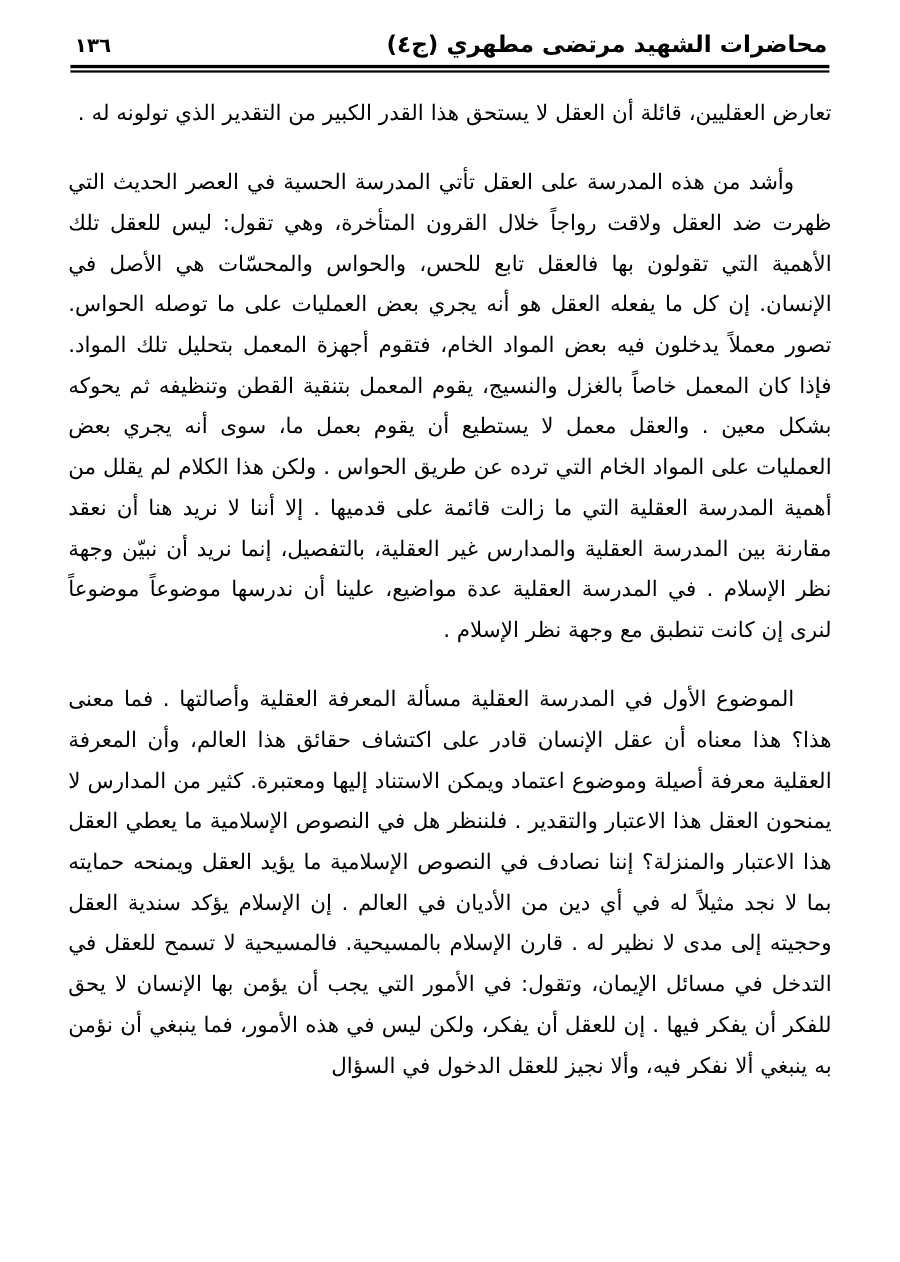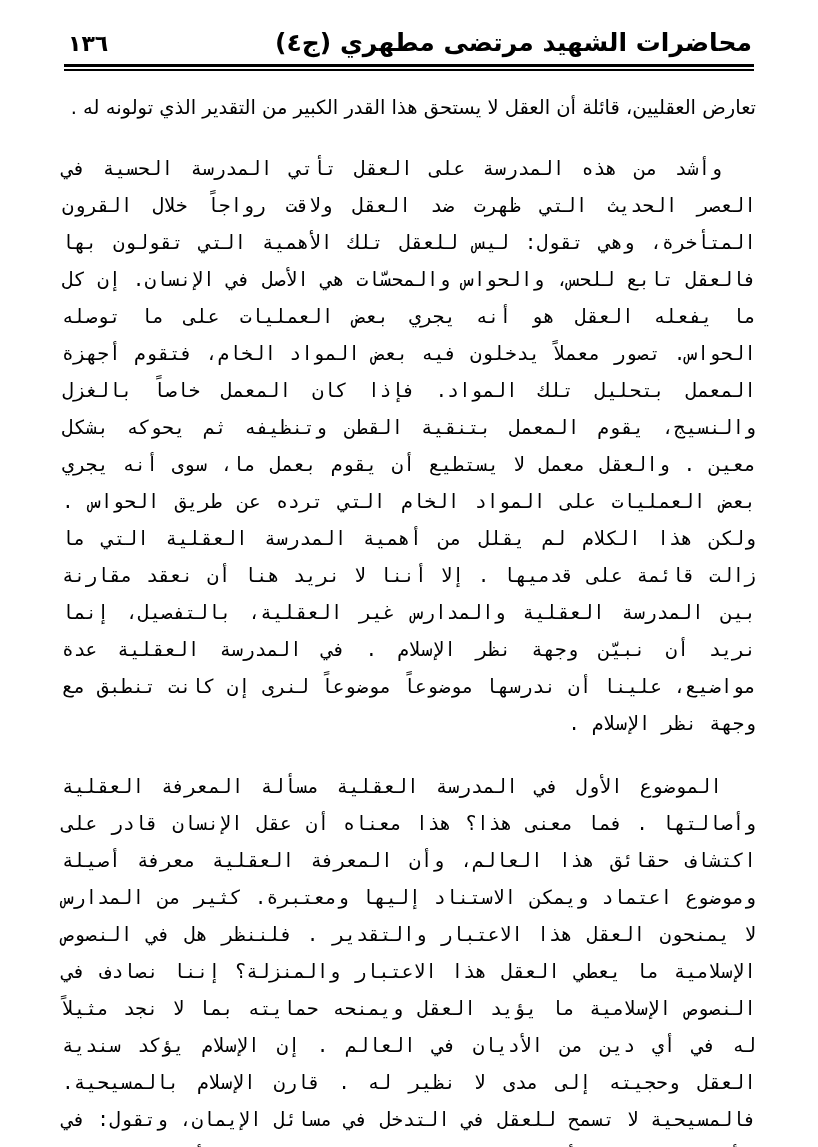--- a/index.html
+++ b/index.html
@@ -23,27 +23,27 @@
   }
   .header {
     display: flex;
     flex-direction: row;
     align-items: baseline;
     justify-content: space-between;
     direction: rtl;
     padding: 0 4px 0 6px;
   }
   .header-title {
-    font-size: 25px;
+    font-size: 21px;
     font-weight: bold;
     letter-spacing: 0px;
     white-space: nowrap;
   }
   .header-page-number {
-    font-size: 22px;
+    font-size: 18px;
     font-weight: bold;
     letter-spacing: 1px;
   }
   .rule-wrap {
     margin-top: 7px;
     padding: 0 2px;
   }
   .rule-thick {
     height: 3px;
     background: #000000;
@@ -66,21 +66,20 @@
   }
   .para {
     margin: 0 0 26px 0;
     text-align: justify;
   }
   .para:last-child {
     margin-bottom: 0;
   }
   .para.indent {
     text-indent: 34px;
-    font-family: Liberation Mono, monospace;
   }
 </style>
 </head>
 <body>
 
 <div class="page">
 
   <div class="header">
     <div class="header-title">محاضرات الشهيد مرتضى مطهري (ج٤)</div>
     <div class="header-page-number">١٣٦</div>

